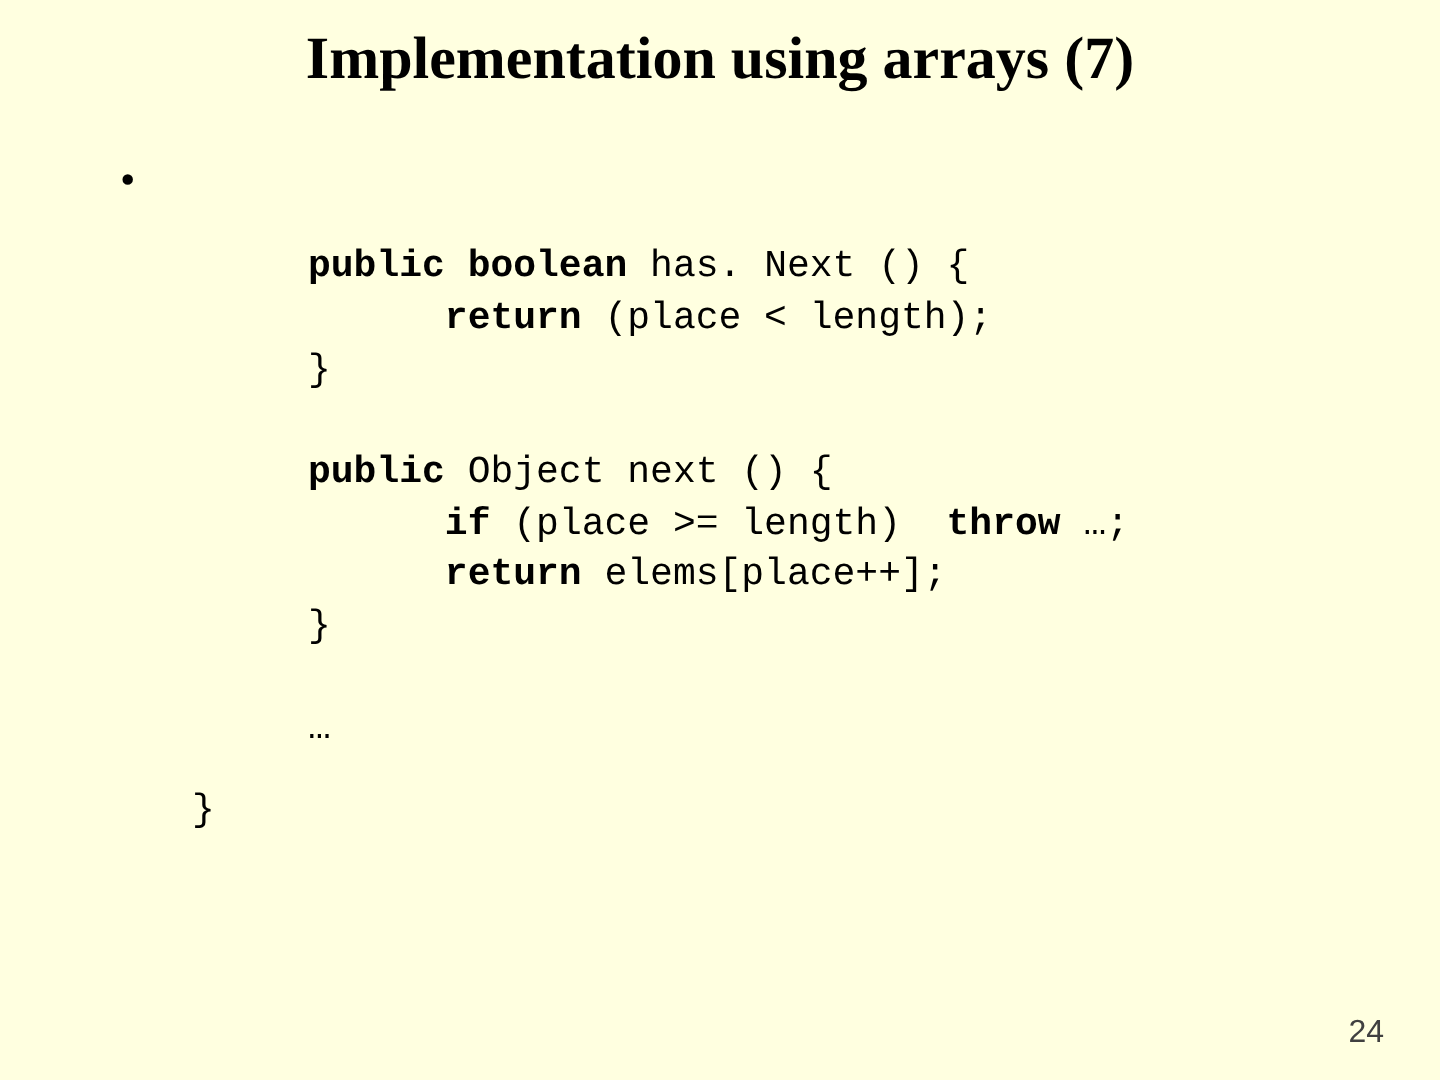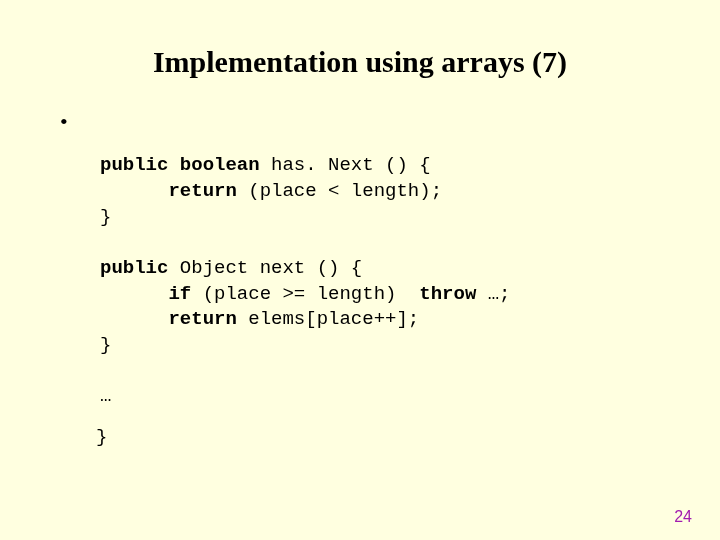--- a/index.html
+++ b/index.html
@@ -9,21 +9,21 @@
     height: 540px;
     background: #ffffe0;
     font-family: "Times New Roman", Times, serif;
     color: #000;
     position: relative;
   }
   .slide {
     width: 720px;
     height: 540px;
     box-sizing: border-box;
-    padding: 45px 54px 0 54px;
+    padding: 13px 54px 0 54px;
     position: relative;
   }
   h1.title {
     text-align: center;
     font-size: 30px;
     font-weight: bold;
     margin: 0 0 30px 0;
   }
   .bullet-row {
     display: flex;
@@ -36,35 +36,35 @@
     margin-right: 14px;
     line-height: 1.2;
   }
   .bullet-text {
     line-height: 1.2;
   }
   .code-area {
     font-family: "Courier New", Courier, monospace;
     font-size: 19px;
     line-height: 1.35;
-    margin-left: 46px;
+    margin-left: 100px;
     white-space: pre;
   }
   .kw { font-weight: bold; }
   .closer {
     font-family: "Courier New", Courier, monospace;
     font-size: 19px;
     margin-left: 42px;
     margin-top: 16px;
   }
   .pagenum {
     position: absolute;
     right: 28px;
     bottom: 14px;
-    color: #a21caf;
+    color: #404040;
     font-family: Arial, Helvetica, sans-serif;
     font-size: 16px;
     margin-top: 18px;
   }
 </style>
 </head>
 <body>
 
 <div class="slide">
 

